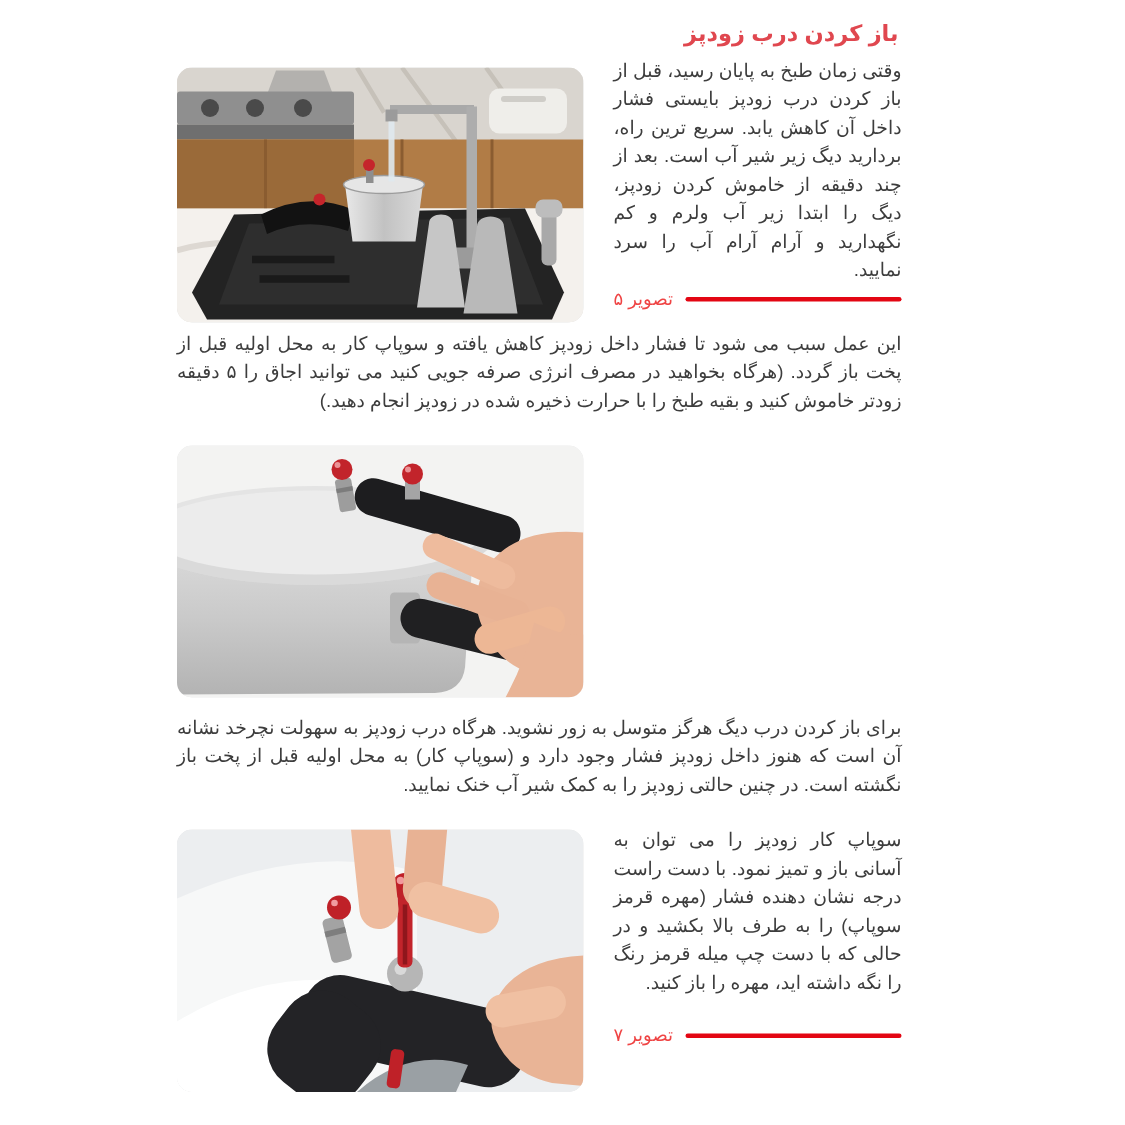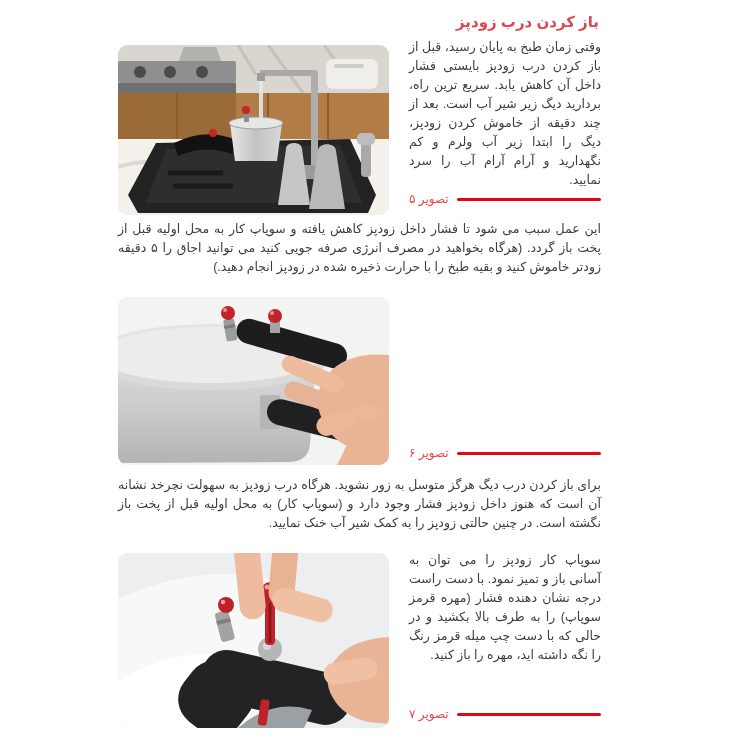--- a/index.html
+++ b/index.html
@@ -127,24 +127,20 @@
       <circle cx="154" cy="16" r="2" fill="#ea9296"></circle>
       <path d="M271 58 q-42 -4 -62 20 q-16 20 -5 44 q9 22 32 30 l35 6 z" fill="#e9b496"></path>
       <rect x="168" y="56" width="66" height="17" rx="8.5" fill="#eebb9d" transform="rotate(24 168 56)"></rect>
       <rect x="170" y="82" width="72" height="18" rx="9" fill="#e8b294" transform="rotate(20 170 82)"></rect>
       <rect x="196" y="122" width="62" height="20" rx="10" fill="#edb795" transform="rotate(-16 196 122)"></rect>
       <path d="M238 118 q22 10 33 8 v42 h-52 q14 -26 19 -50 z" fill="#e9b496"></path>
     </svg>
   </figure>
 
 
-  <div class="cap" style="top:445px">
-    <span class="cap-text">تصویر ۶</span>
-    <span class="cap-line"></span>
-  </div>
 
   <p class="body wide" style="top:476px">برای باز کردن درب دیگ هرگز متوسل به زور نشوید. هرگاه درب زودپز به سهولت نچرخد نشانه آن است که هنوز داخل زودپز فشار وجود دارد و (سوپاپ کار) به محل اولیه قبل از پخت باز نگشته است. در چنین حالتی زودپز را به کمک شیر آب خنک نمایید.</p>
 
   <figure class="photo" style="left:117px;top:553px;width:271px;height:175px">
     <svg viewBox="0 0 271 175">
       <rect width="271" height="175" fill="#eceef0"></rect>
       <path d="M0 46 Q85 8 160 28 L160 175 L0 175 Z" fill="#f7f8f8"></path>
       <path d="M0 128 Q62 90 134 104 L104 175 L0 175 Z" fill="#ffffff"></path>
       <rect x="90" y="92" width="152" height="52" rx="25" fill="#232326" transform="rotate(13 90 92)"></rect>
       <rect x="92" y="96" width="70" height="70" rx="28" fill="#232326" transform="rotate(38 92 96)"></rect>
@@ -165,18 +161,18 @@
       <rect x="116" y="-12" width="26" height="80" rx="13" fill="#eebb9e" transform="rotate(-6 116 0)"></rect>
       <rect x="154" y="-16" width="26" height="68" rx="13" fill="#e8b294" transform="rotate(5 154 0)"></rect>
       <rect x="158" y="32" width="62" height="24" rx="12" fill="#f0c0a2" transform="rotate(16 158 32)"></rect>
       <path d="M271 84 q-38 2 -54 23 q-14 18 -2 38 q10 18 35 24 l21 2 z" fill="#e9b496"></path>
       <rect x="204" y="112" width="54" height="22" rx="11" fill="#f0c0a2" transform="rotate(-10 204 112)"></rect>
     </svg>
   </figure>
 
   <p class="body col" style="top:551px">سوپاپ کار زودپز را می توان به آسانی باز و تمیز نمود. با دست راست درجه نشان دهنده فشار (مهره قرمز سوپاپ) را به طرف بالا بکشید و در حالی که با دست چپ میله قرمز رنگ را نگه داشته اید، مهره را باز کنید.</p>
 
-  <div class="cap" style="top:706px">
+  <div class="cap" style="top:682px">
     <span class="cap-text">تصویر ۷</span>
     <span class="cap-line"></span>
   </div>
 
 </div>
 
 </body></html>

